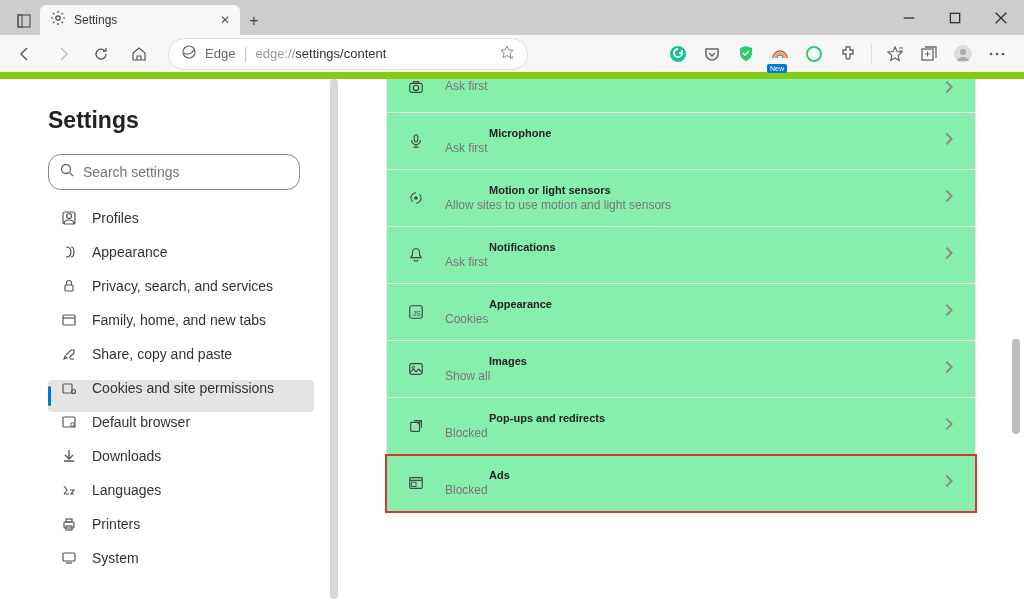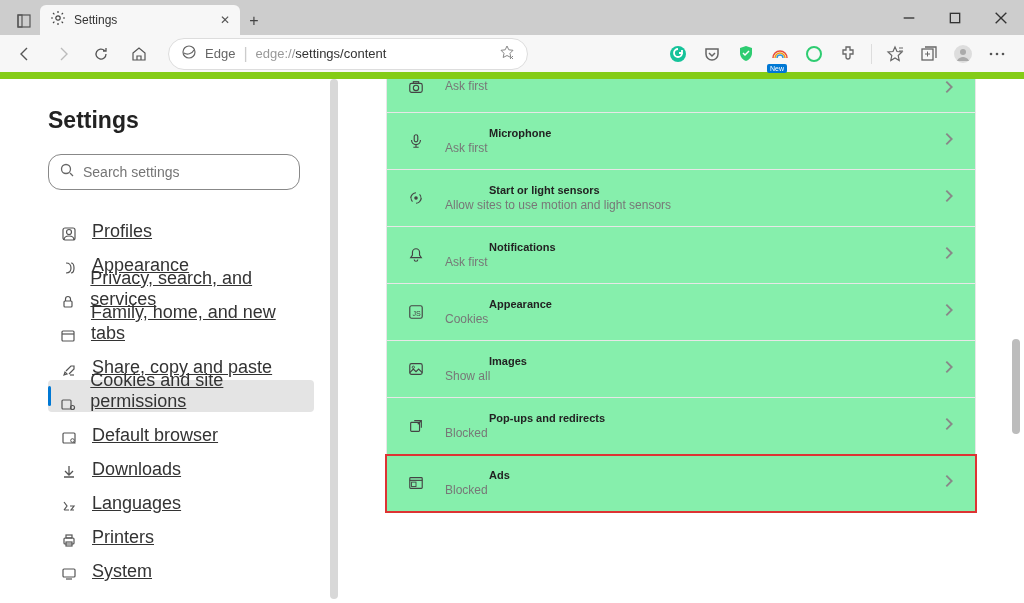--- a/index.html
+++ b/index.html
@@ -35,21 +35,21 @@
     .ext-sep { width:1px; height:20px; background:#ddd; }
 
     
     .content { flex:1; display:flex; overflow:hidden; background:#fff; position:relative; }
     .sidebar { width:338px; padding:28px 24px 12px 48px; position:relative; overflow:hidden; }
     .sb-title { font-size:23px; font-weight:600; color:#222; margin-bottom:20px; }
     .sb-search { width:252px; height:36px; border:1px solid #888; border-radius:13px; display:flex; align-items:center; padding:0 10px; gap:8px; margin-bottom:20px; }
     .sb-search-icon { color:#666; }
     .sb-search input { border:none; outline:none; font-size:14px; flex:1; background:transparent; }
     .sb-nav { display:flex; flex-direction:column; gap:2px; }
-    .nav-item { display:flex; align-items:flex-end; height:32px; padding:0 12px; gap:14px; border-radius:4px; font-size:18px; color:#333; cursor:pointer; position:relative;text-decoration:underline; }
+    .nav-item { display:flex; align-items:flex-start; height:32px; padding:0 12px; gap:14px; border-radius:4px; font-size:14px; color:#333; cursor:pointer; position:relative; }
     .nav-item.active { background:#e4e4e4; }
     .nav-item.active::before { content:""; position:absolute; left:0; top:6px; bottom:6px; width:3px; background:#0078d4; border-radius:2px; }
     .nav-icon { width:18px; color:#555; display:flex; align-items:center; justify-content:center; }
     .sidebar-scroll { position:absolute; right:0; top:0; width:8px; height:520px; background:#d8d8d8; border-radius:4px; }
 
     .main { flex:1; overflow:hidden; position:relative; padding:0 48px 0 48px; }
     .settings-list { display:flex; flex-direction:column; }
     .setting-row { display:flex; align-items:center; padding:14px 18px; border:1px solid #e7e7e7; border-top:none; background:#86efac; cursor:pointer; gap:18px;justify-content:center; }
     .setting-row:first-child { border-top:1px solid #e7e7e7; }
     .row-icon { width:22px; color:#444; display:flex; justify-content:center; }
@@ -359,21 +359,21 @@
             </svg></span>
         </div>
         <div class="setting-row">
           <span class="row-icon">
             <svg viewBox="0 0 18 18">
               <circle cx="9" cy="9" r="2" fill="currentColor"></circle>
               <path d="M3 9c0-3 3-6 6-6M15 9c0 3-3 6-6 6M5 5a6 6 0 0 0 0 8M13 13a6 6 0 0 0 0-8" fill="none" stroke="currentColor" stroke-width="1.2"></path>
             </svg>
           </span>
           <span class="row-text">
-            <span class="row-title">Start or light sensors</span>
+            <span class="row-title">Motion or light sensors</span>
             <span class="row-desc">Allow sites to use motion and light sensors</span>
           </span>
           <span class="row-chevron"><svg viewBox="0 0 12 12">
               <path d="M4 2l4 4-4 4" fill="none" stroke="currentColor" stroke-width="1.4"></path>
             </svg></span>
         </div>
         <div class="setting-row">
           <span class="row-icon">
             <svg viewBox="0 0 18 18">
               <path d="M9 2a4 4 0 0 0-4 4v3l-2 3h12l-2-3V6a4 4 0 0 0-4-4zM7 14a2 2 0 0 0 4 0" fill="none" stroke="currentColor" stroke-width="1.3"></path>

